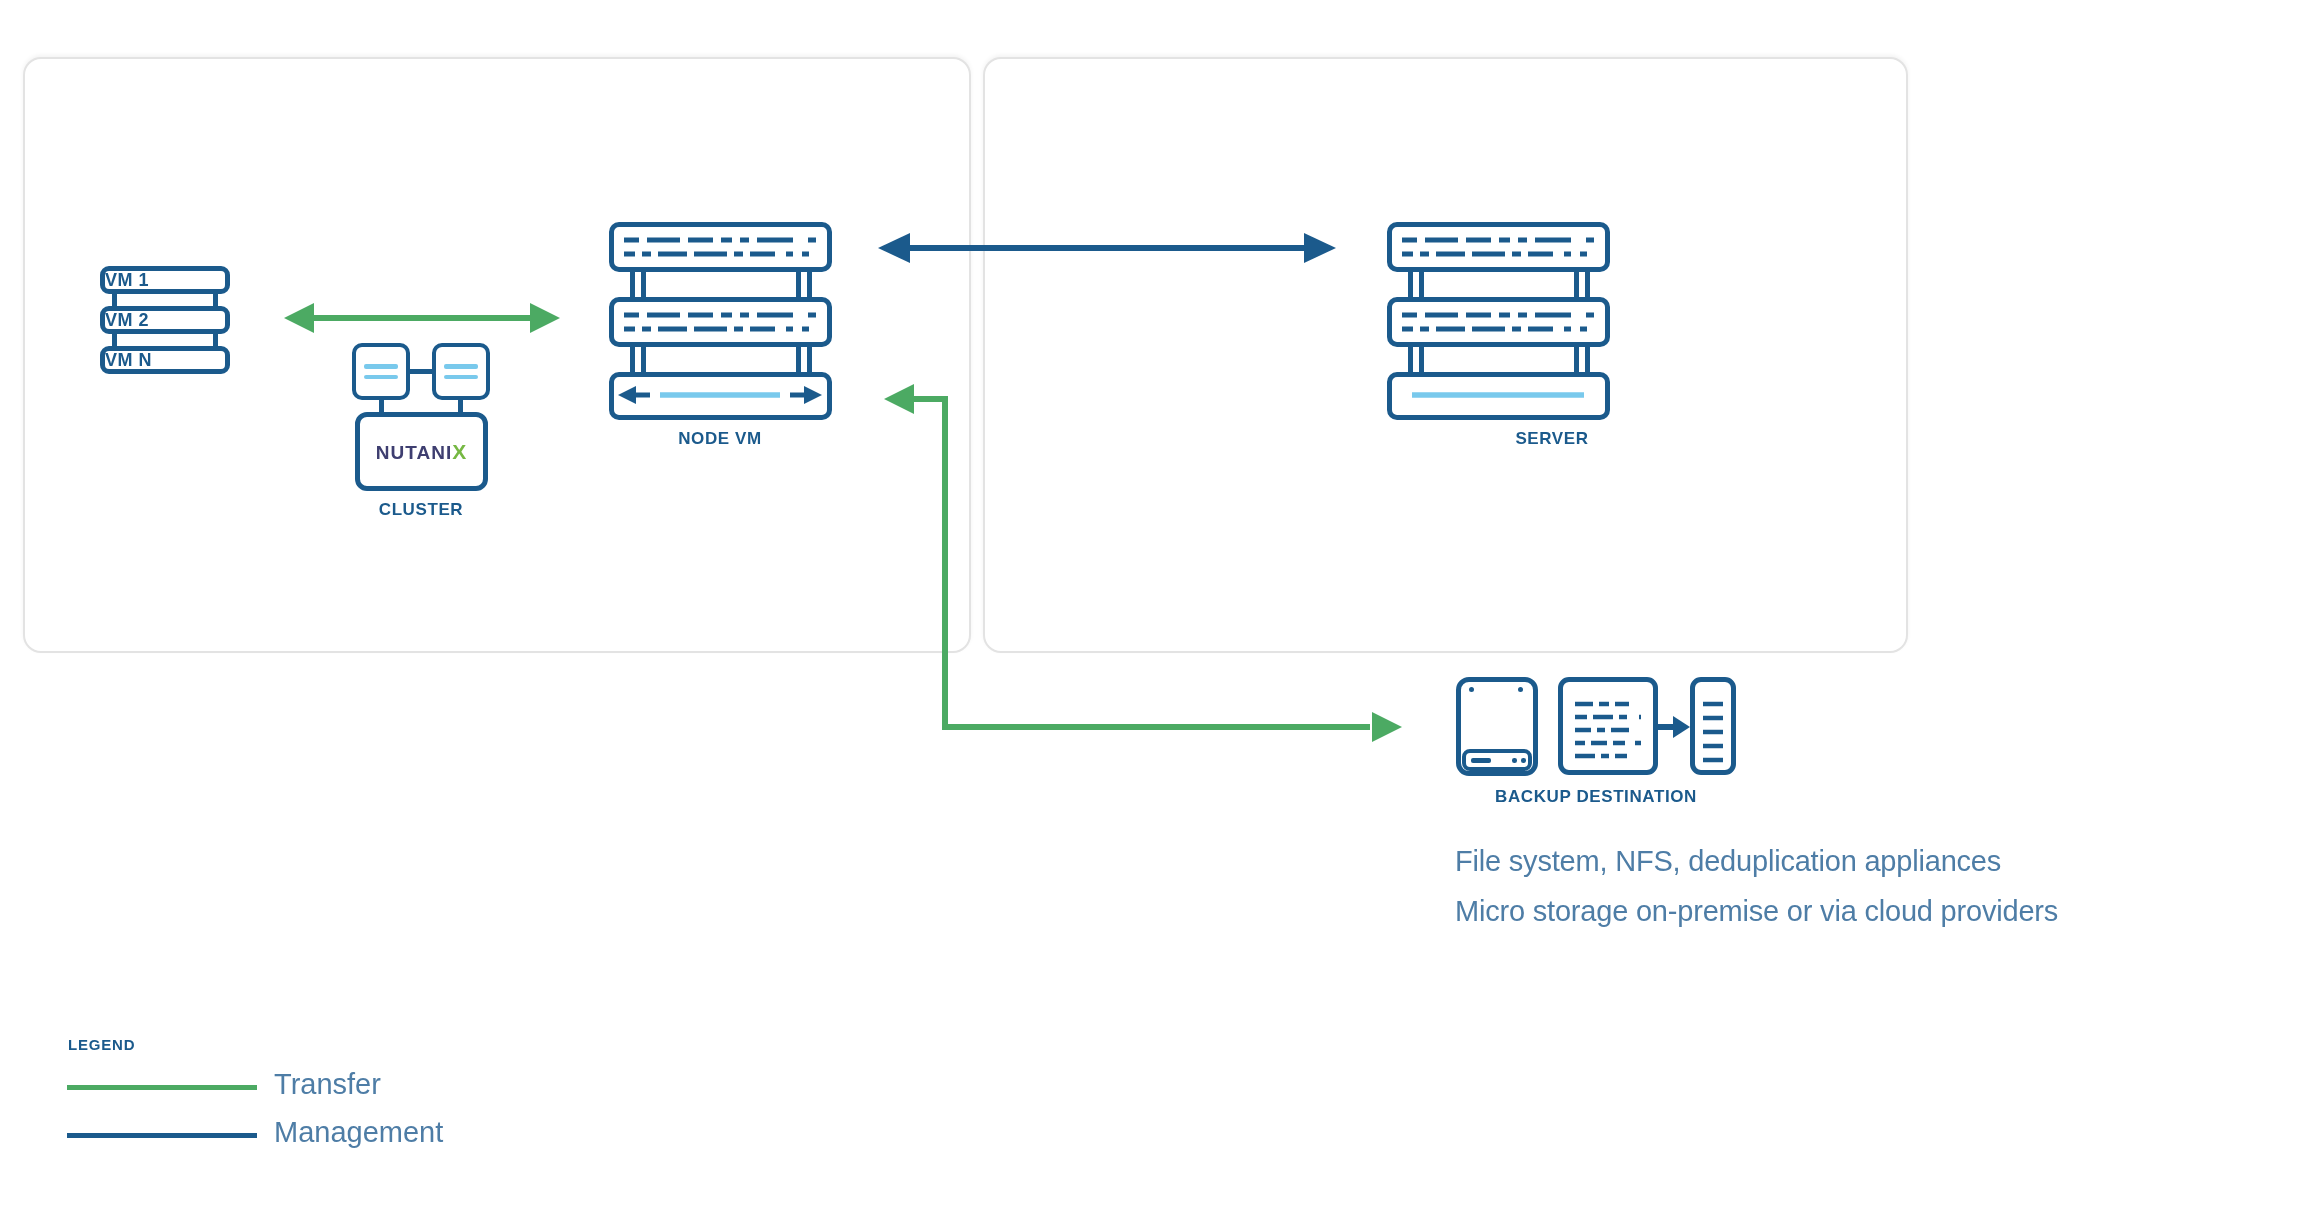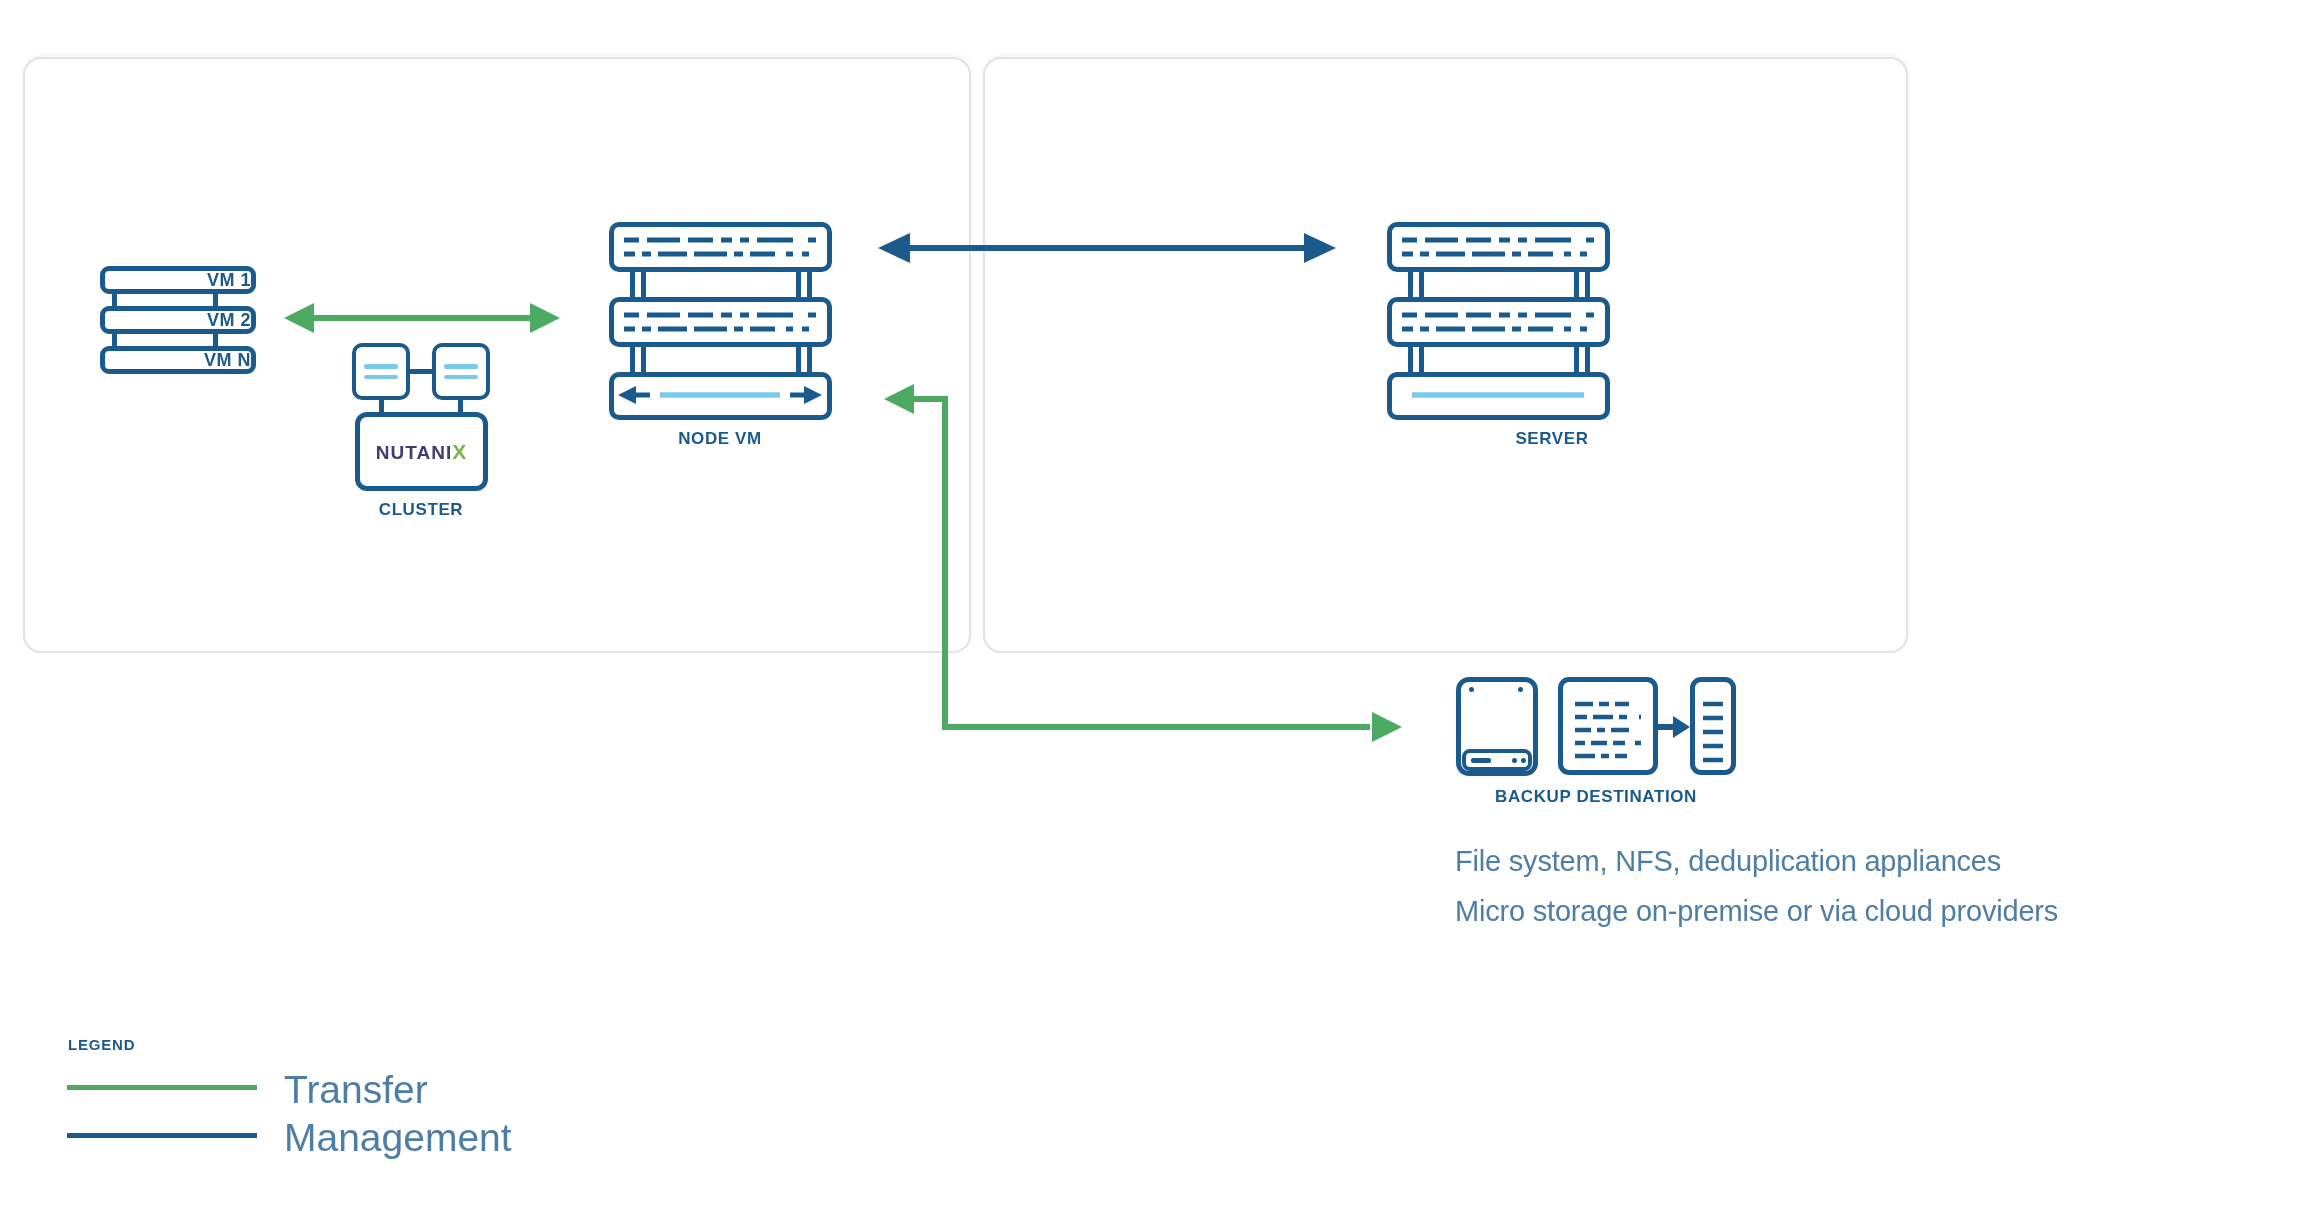--- a/index.html
+++ b/index.html
@@ -15,23 +15,23 @@
   #canvas{position:relative;width:2304px;height:1206px;background:#fff;overflow:hidden;
           font-family:"Liberation Sans",sans-serif;}
   .panel{position:absolute;border:2px solid var(--panel);border-radius:18px;background:#fff;
          box-shadow:0 -2px 4px rgba(0,0,0,0.05);}
   #panel-left{left:23px;top:57px;width:944px;height:592px;}
   #panel-right{left:983px;top:57px;width:921px;height:592px;}
 
   .overlay{position:absolute;left:0;top:0;width:2304px;height:1206px;pointer-events:none;}
 
   
-  .vm-box{position:absolute;left:100px;width:156px;height:28px;border:5.5px solid var(--navy);
+  .vm-box{position:absolute;left:100px;width:130px;height:28px;border:5.5px solid var(--navy);
           border-radius:9px;background:#fff;box-sizing:border-box;display:flex;align-items:center;
-          justify-content:flex-end;font-weight:bold;font-size:18px;color:var(--navy);letter-spacing:.5px;z-index:3;}
+          justify-content:flex-start;font-weight:bold;font-size:18px;color:var(--navy);letter-spacing:.5px;z-index:3;}
   .vm-tab{position:absolute;left:112px;width:106px;height:30px;border:5px solid var(--navy);
           border-radius:4px;background:#fff;box-sizing:border-box;z-index:2;}
 
   
   .cl-small{position:absolute;top:343px;width:58px;height:57px;border:4.5px solid var(--navy);
             border-radius:10px;background:#fff;box-sizing:border-box;z-index:3;
             display:flex;flex-direction:column;align-items:center;justify-content:center;gap:6px;}
   .cl-line{width:34px;height:4.5px;border-radius:2px;background:var(--lblue);}
   .cl-conn{position:absolute;background:var(--navy);z-index:2;}
   .cl-big{position:absolute;left:355px;top:412px;width:133px;height:79px;border:5px solid var(--navy);
@@ -54,21 +54,21 @@
   .bd-box{position:absolute;border:5px solid var(--navy);background:#fff;box-sizing:border-box;z-index:3;}
   .dot{position:absolute;background:var(--navy);border-radius:50%;z-index:4;}
   .bar-dash{position:absolute;background:var(--navy);border-radius:2px;z-index:5;}
 
   .note{position:absolute;left:1455px;font-size:29px;color:var(--steel);white-space:nowrap;
         font-weight:300;letter-spacing:-0.2px;}
 
   .legend-title{position:absolute;left:68px;top:1036px;font-weight:bold;font-size:15px;
                 color:var(--navy);letter-spacing:.8px;}
   .legend-swatch{position:absolute;left:67px;width:190px;height:5px;}
-  .legend-label{position:absolute;left:284px;font-size:39px;color:var(--steel);font-weight:300;}
+  .legend-label{position:absolute;left:274px;font-size:29px;color:var(--steel);font-weight:300;}
 </style>
 </head>
 <body>
 
 <div id="canvas">
 
   <div id="panel-left" class="panel"></div>
   <div id="panel-right" class="panel"></div>
 
   <svg class="overlay" viewBox="0 0 2304 1206">

